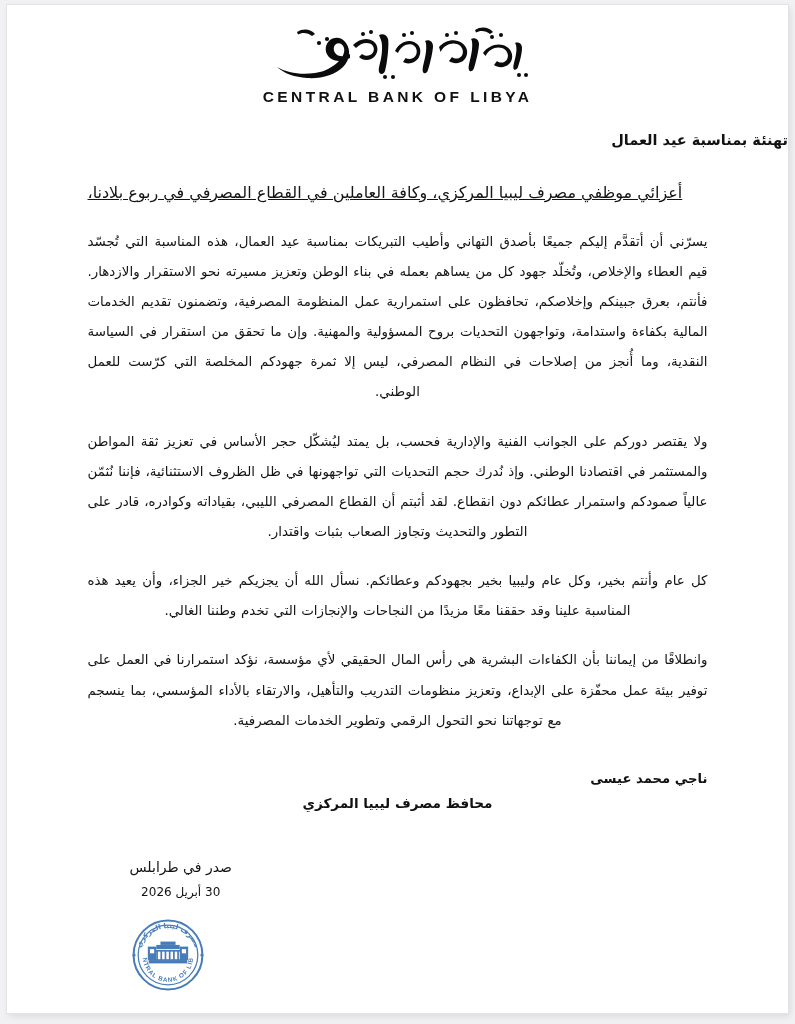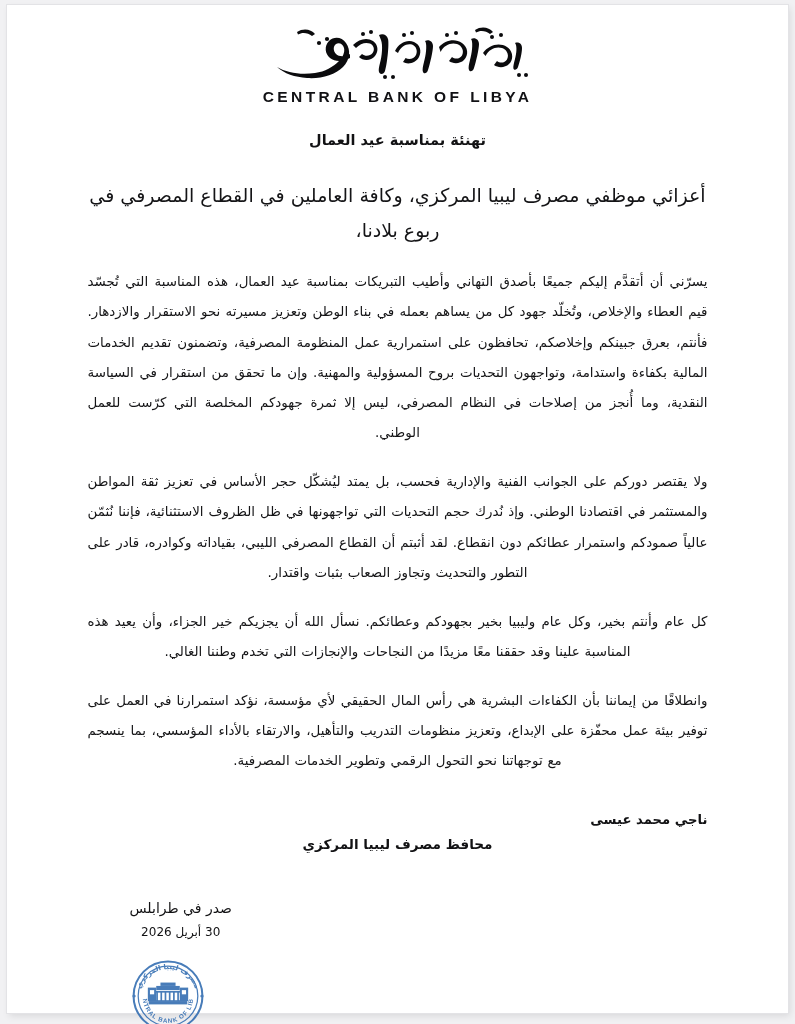--- a/index.html
+++ b/index.html
@@ -50,41 +50,41 @@
     font-weight: 600;
     letter-spacing: 3.4px;
     color: #111114;
     direction: ltr;
     text-align: center;
   }
 
   
   .headline {
     margin-top: 26px;
-    text-align: center;
     font-family: "DejaVu Sans", "Liberation Sans", sans-serif;
     font-size: 14.5px;
     font-weight: bold;
     color: #121214;
     letter-spacing: 0;
   }
 
   
   .body-block {
     margin: 0 auto;
     width: 620px;
     padding-top: 6px;
   }
   .salutation {
     margin-top: 24px;
     font-family: "DejaVu Sans", "Liberation Sans", sans-serif;
-    font-size: 19px;
+    font-size: 16px;
     color: #141416;
-    text-align: center;
+    text-align: left;
     line-height: 1.85;
+    text-decoration: underline;
   }
   .para {
     margin-top: 19px;
     font-family: "DejaVu Sans", "Liberation Sans", sans-serif;
     font-size: 13.4px;
     color: #141416;
     text-align: justify;
     text-align-last: center;
     line-height: 2.25;
     word-spacing: 0.5px;

